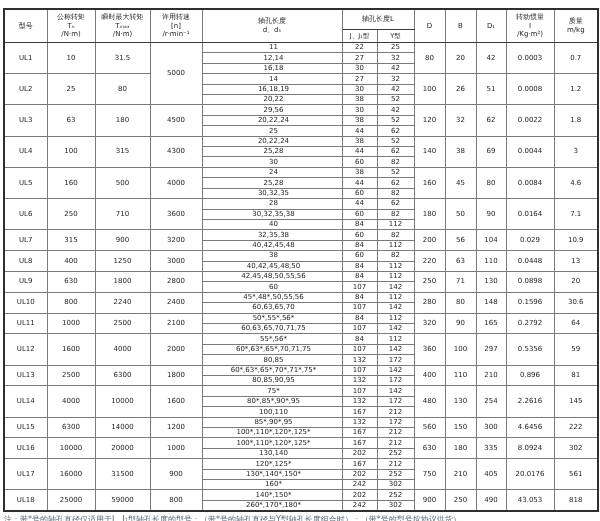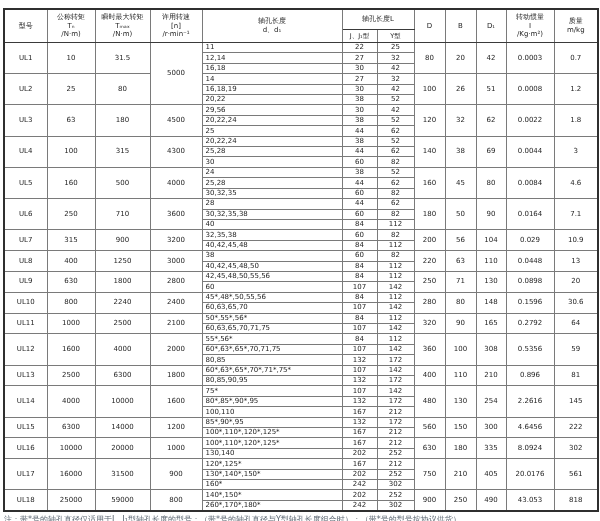--- a/index.html
+++ b/index.html
@@ -24,21 +24,21 @@
   }
   thead th{
     font-weight:normal;white-space:pre-line;
     border-bottom:1px solid #3a3a3a;
     background:#fff;
   }
   thead tr.h1 th{height:19px;}
   thead tr.h2 th{height:12px;font-size:6.5px;}
   tbody tr{height:10.4px;}
   tbody tr.group-start td{border-top:1px solid #383838;}
-  td.dcol{text-align:left;padding-left:3px;}
+  td.dcol{text-align:center;padding-left:3px;}
   .footnote{
     position:absolute;left:4px;top:515px;width:592px;
     font-size:8px;line-height:10px;color:#5a6570;
     white-space:nowrap;overflow:hidden;
   }
 </style>
 </head>
 <body>
 
 <div class="page">
@@ -329,21 +329,21 @@
         <tr class="group-start">
           <td class="model" rowspan="3">UL12</td>
           <td rowspan="3">1600</td>
           <td rowspan="3">4000</td>
           <td rowspan="3">2000</td>
           <td class="dcol">55*,56*</td>
           <td>84</td>
           <td>112</td>
           <td rowspan="3">360</td>
           <td rowspan="3">100</td>
-          <td rowspan="3">308</td>
+          <td rowspan="3">297</td>
           <td rowspan="3">0.5356</td>
           <td rowspan="3">59</td>
         </tr>
         <tr>
           <td class="dcol">60*,63*,65*,70,71,75</td>
           <td>107</td>
           <td>142</td>
         </tr>
         <tr>
           <td class="dcol">80,85</td>

